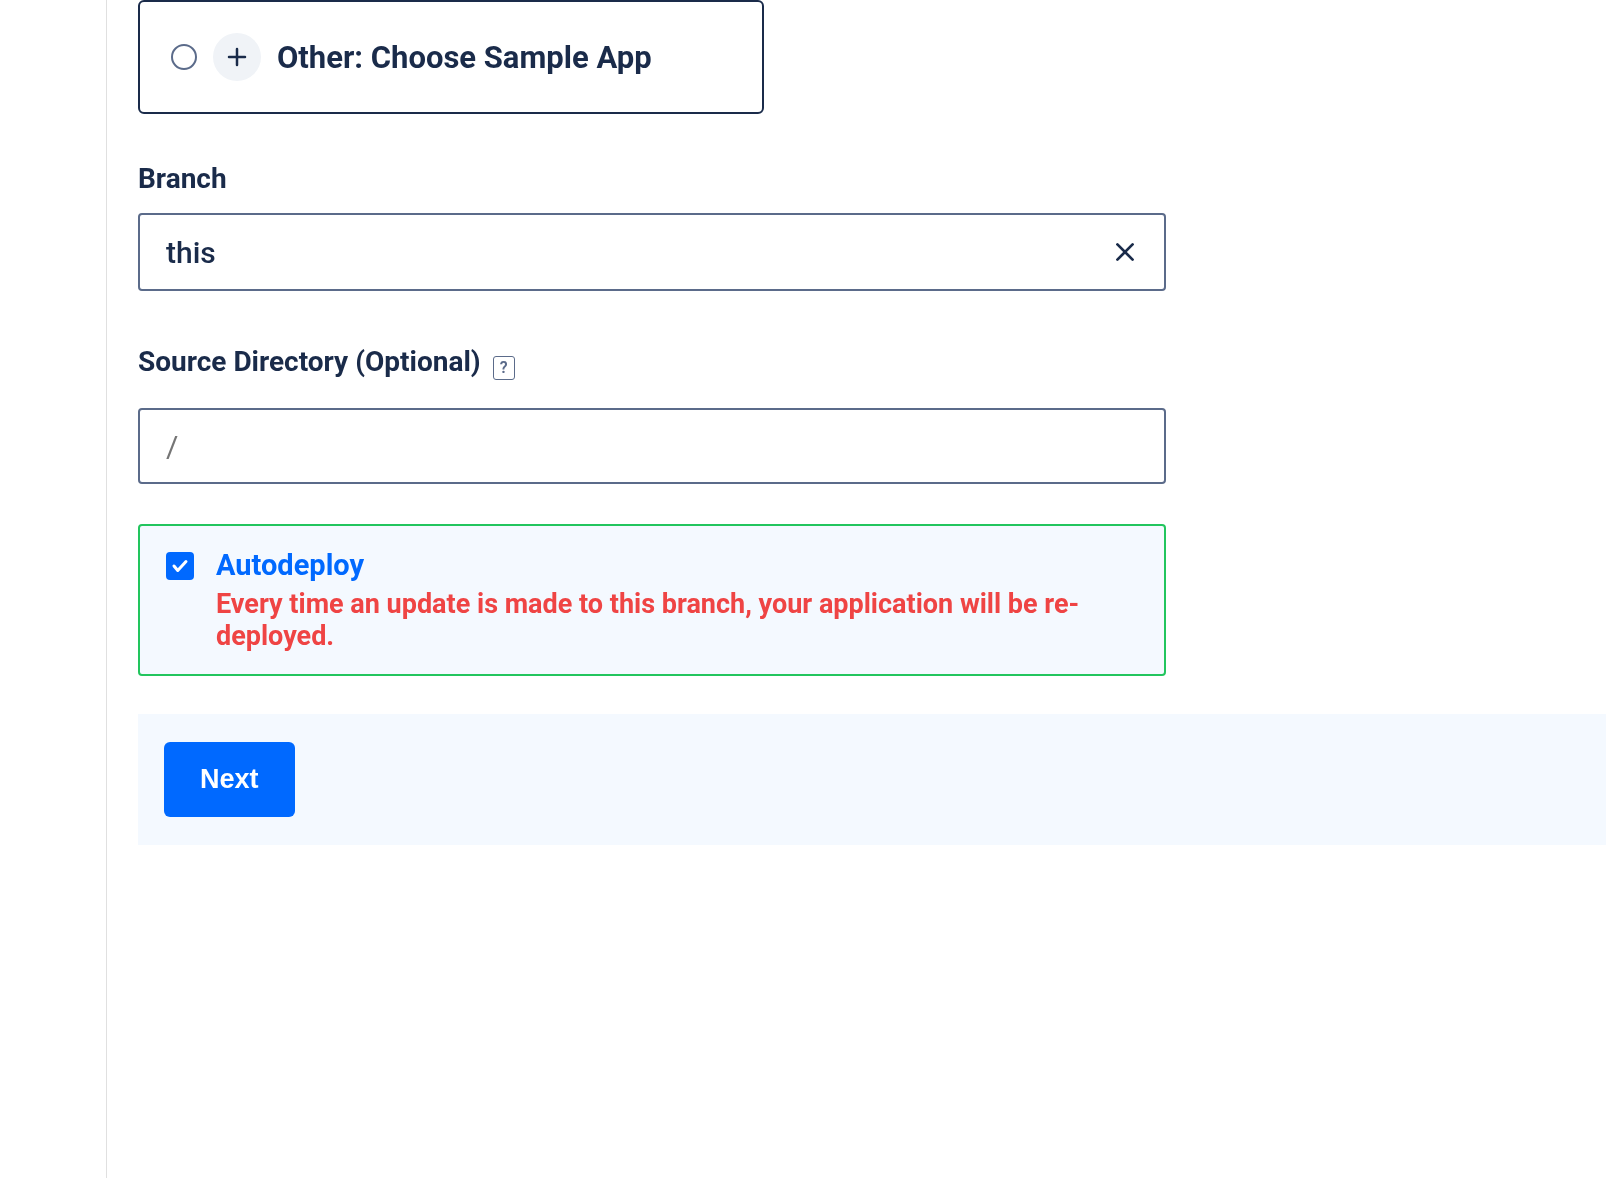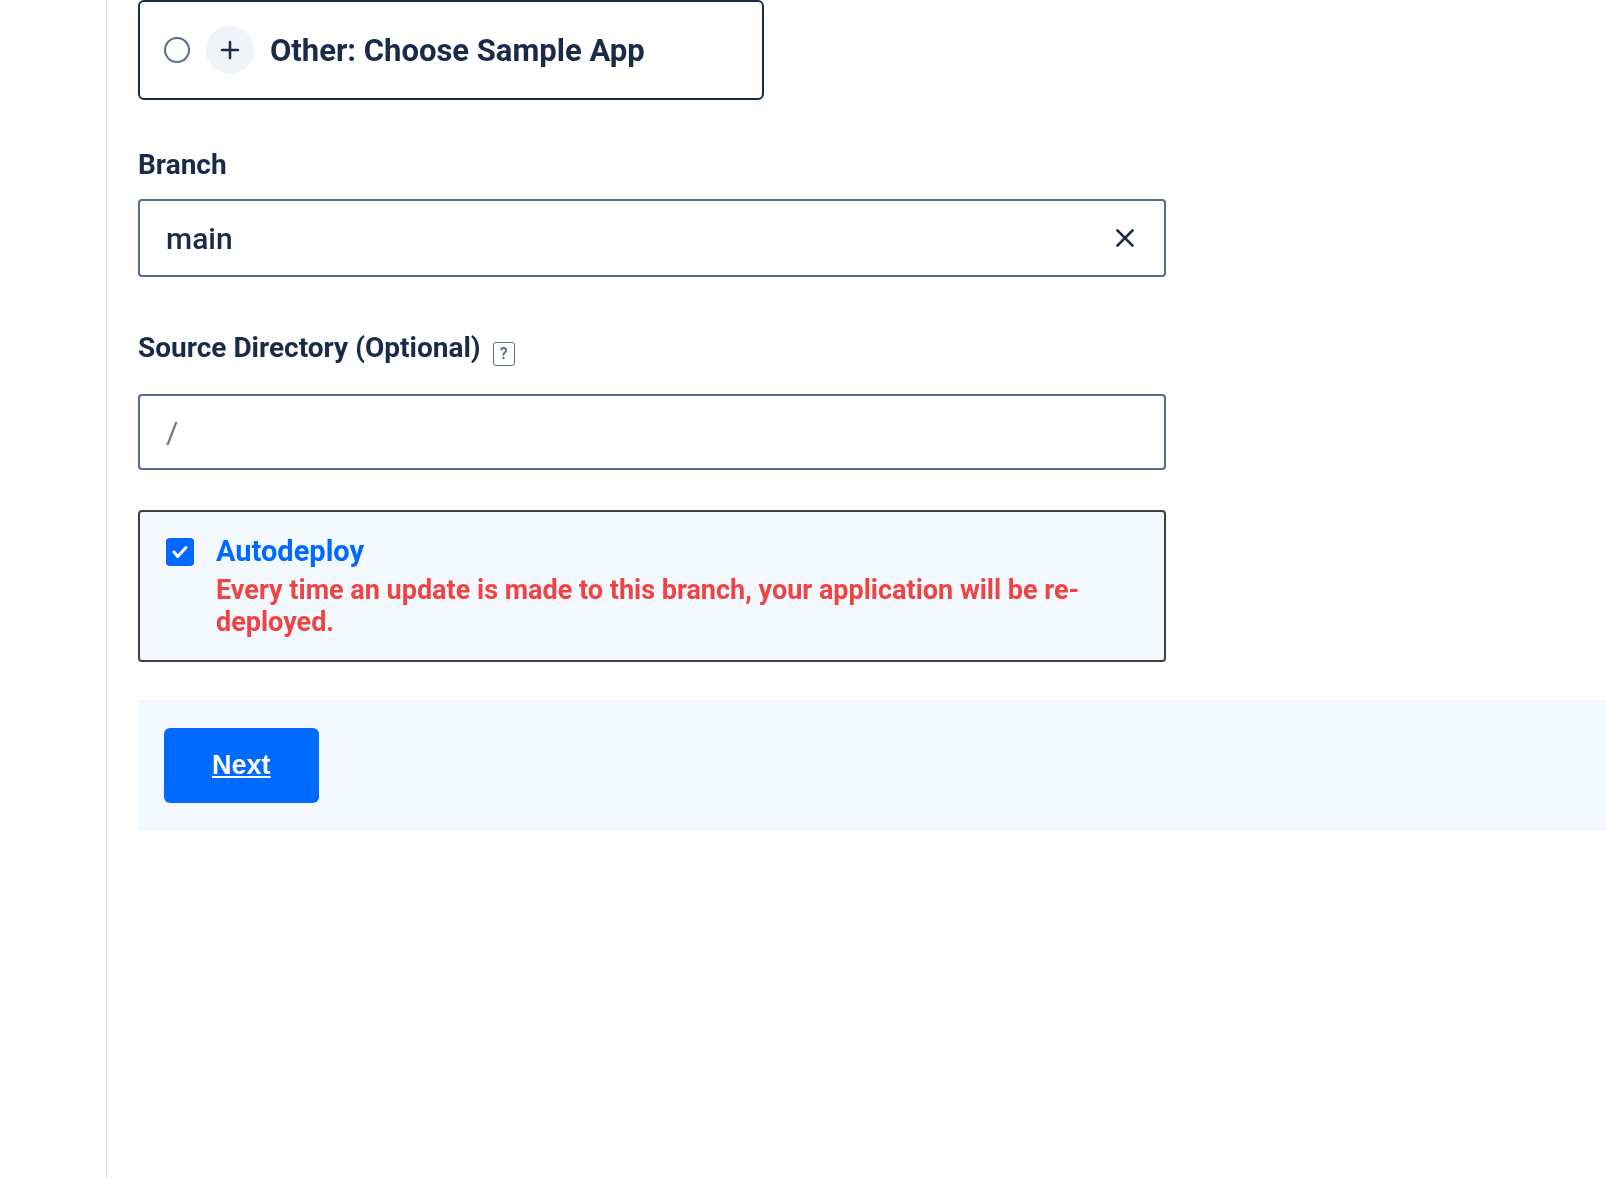--- a/index.html
+++ b/index.html
@@ -23,21 +23,21 @@
       position: absolute;
       left: 106px;
       top: 0;
       width: 1px;
       height: 100%;
       background: #e0e0e0;
     }
     .option-card {
       border: 2px solid #1a2b4a;
       border-radius: 6px;
-      padding: 24px;
+      padding: 31px;
       margin-bottom: 48px;
       width: 626px;
       display: flex;
       align-items: center;
       gap: 16px;
     }
     .radio-circle {
       width: 26px;
       height: 26px;
       border: 2.5px solid #5b6b8a;
@@ -133,21 +133,21 @@
       width: 1028px;
       height: 76px;
       padding: 0 26px;
       font-size: 30px;
       color: #1a2b4a;
       outline: none;
       margin-bottom: 40px;
       font-family: inherit;
     }
     .autodeploy-box {
-      border: 2px solid #404040;
+      border: 2px solid #22c55e;
       background: #f4f9ff;
       border-radius: 4px;
       width: 1028px;
       padding: 22px 26px;
       display: flex;
       gap: 22px;
       margin-bottom: 38px;
     }
     .checkbox-wrap {
       width: 28px;
@@ -181,23 +181,22 @@
       width: 100%;
       margin-left: 0;
     }
     .next-btn {
       background: #0069ff;
       color: #ffffff;
       font-size: 27px;
       font-weight: 600;
       border: none;
       border-radius: 6px;
-      padding: 22px 48px;
+      padding: 22px 36px;
       cursor: pointer;
-      text-decoration: underline;
     }
     .section {
       margin-bottom: 0;
     }
   </style>
 </head>
 <body>
 
 <div class="sidebar-line"></div>
 
@@ -212,21 +211,21 @@
       </svg>
     </div>
     <div class="option-label">Other: Choose Sample App</div>
   </div>
 
 
 
   <div class="section">
     <div class="field-label">Branch</div>
     <div class="select-box">
-      <span class="select-value">main</span>
+      <span class="select-value">this</span>
       <span class="clear-x">
         <svg viewBox="0 0 24 24" fill="none" stroke="#1a2b4a" stroke-width="2.5" stroke-linecap="round">
           <line x1="5" y1="5" x2="19" y2="19"></line>
           <line x1="19" y1="5" x2="5" y2="19"></line>
         </svg>
       </span>
     </div>
   </div>
 
   <div class="section">

